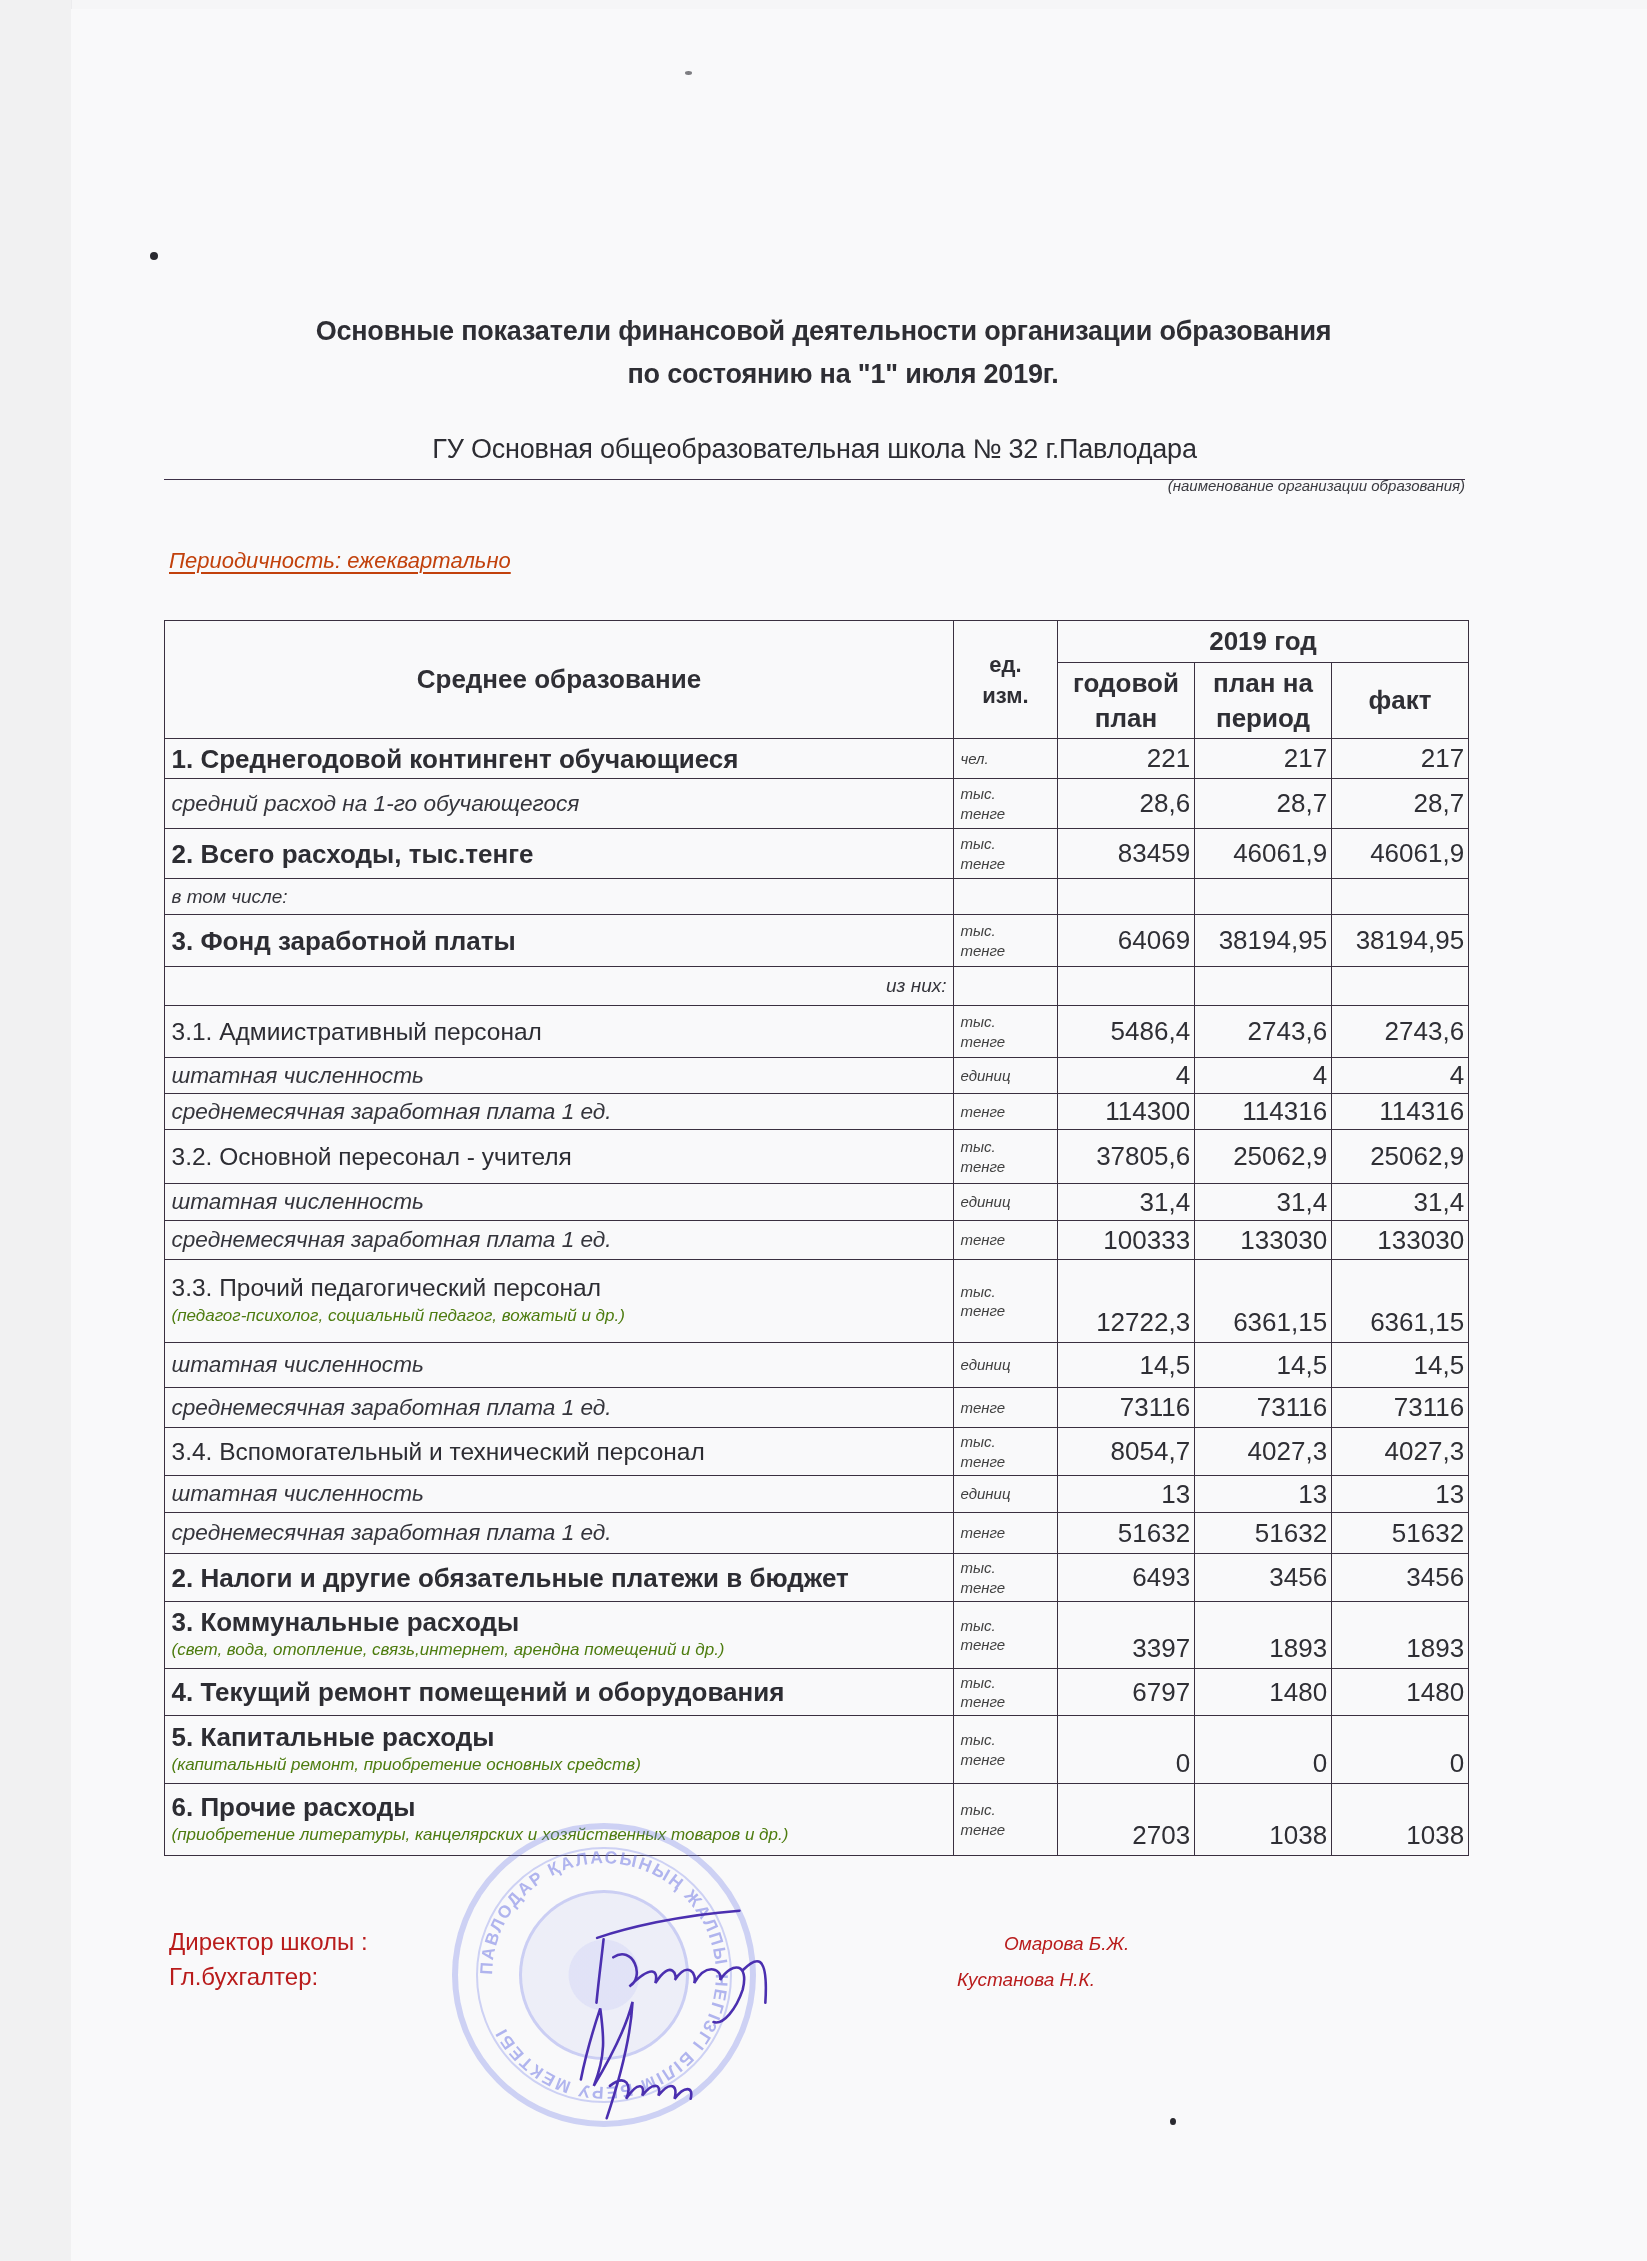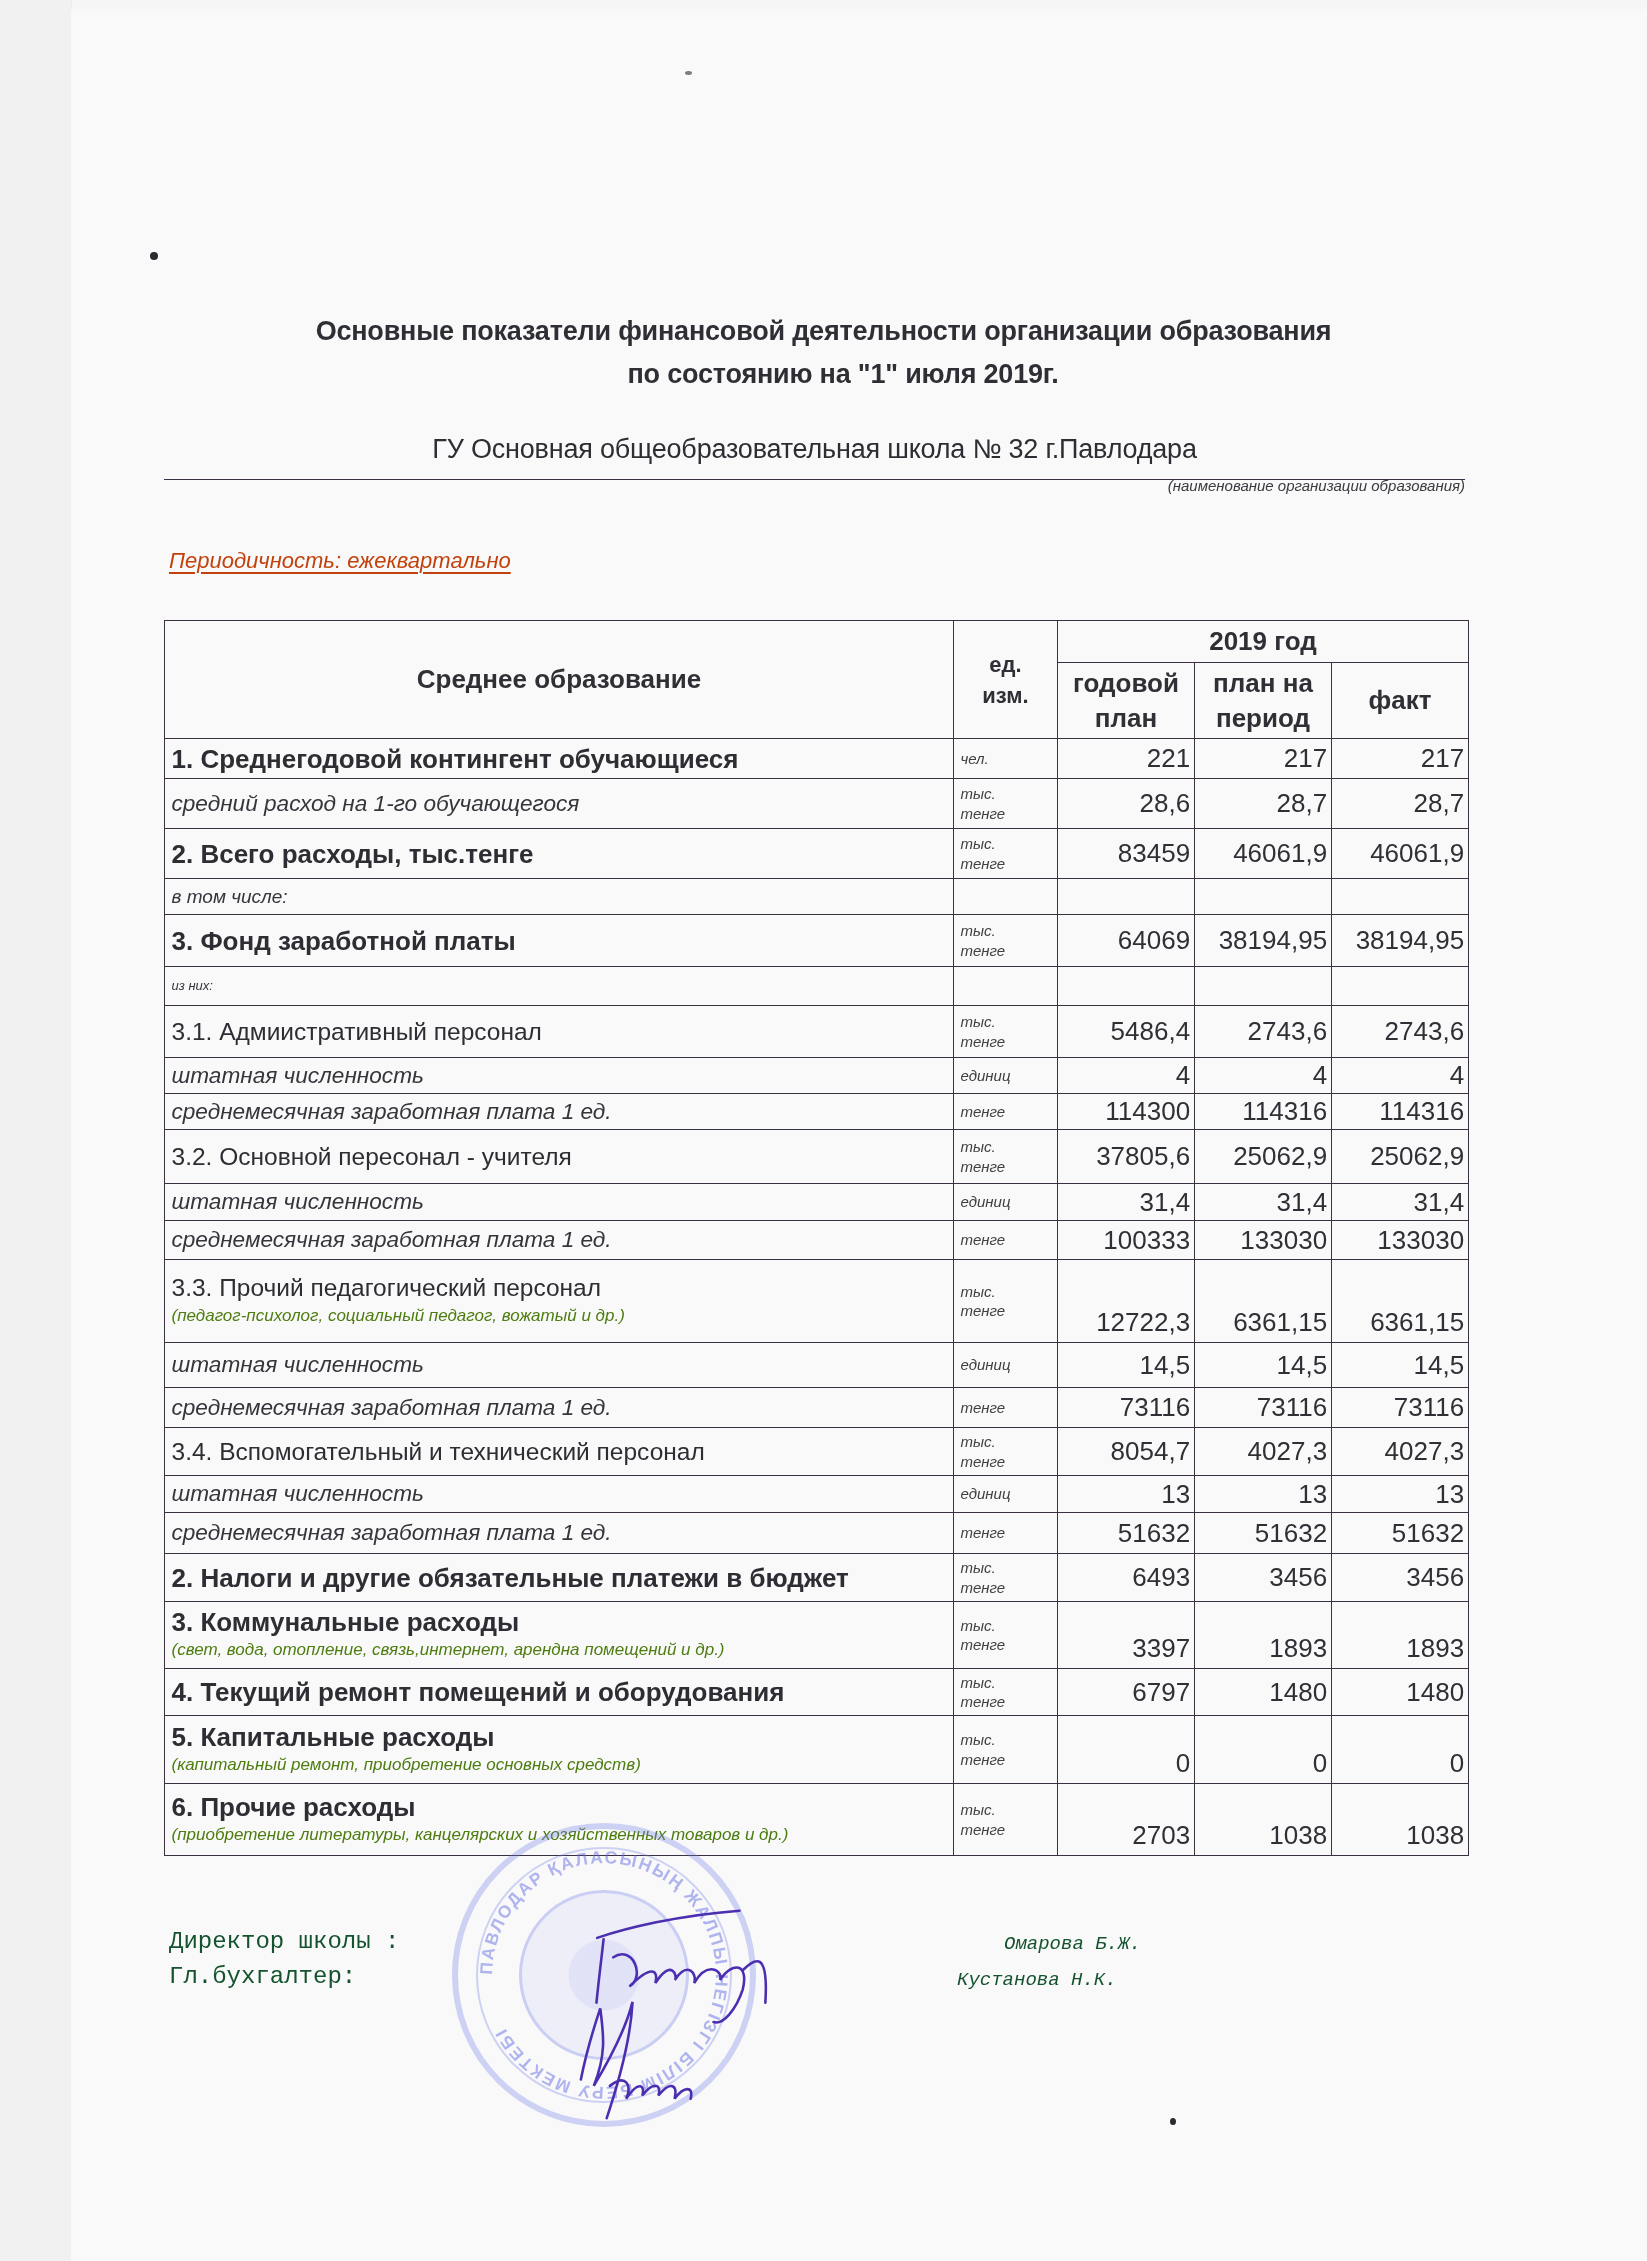--- a/index.html
+++ b/index.html
@@ -49,21 +49,21 @@
     .lbl-plain { font-size: 24.5px; text-align: left; }
     .lbl-ital { font-size: 22.6px; font-style: italic; text-align: left; color: #35353c; }
     .lbl-sub { display: block; font-size: 17px; font-style: italic; font-weight: normal; color: #4d7c0f; line-height: 26px; }
     .lbl-main { display: block; line-height: 30px; }
     .unit { font-size: 15px; font-style: italic; text-align: left; line-height: 19.4px; color: #404040; margin-top: 48px; }
     .unit .u1, .unit .u2 { display: block; }
     .num { font-size: 26px; text-align: right; padding-right: 3.9px !important; color: #2f2f35; }
     .num.bottom { vertical-align: bottom; padding-bottom: 3.9px !important; }
 
     .sig {
-      position: absolute; font-size: 24px; color: #14532d; font-family: Liberation Mono, monospace;
+      position: absolute; font-size: 24px; color: #b91c1c;
     }
     .sig-name { font-style: italic; font-size: 19px; }
 
     .stamp {
       position: absolute; left: 452px; top: 1823px; width: 304px; height: 304px; border-radius: 50%;
       border: 6.5px solid rgba(110,120,230,0.35); box-sizing: border-box; opacity: 0.9;
     }
     .stamp .ring2 {
       position: absolute; left: 18px; top: 18px; right: 18px; bottom: 18px; border-radius: 50%;
       border: 2.6px solid rgba(110,120,230,0.35);
@@ -182,21 +182,21 @@
         </td>
         <td class="unit">
           <span class="u1">тыс.</span>
           <span class="u2">тенге</span>
         </td>
         <td class="num">64069</td>
         <td class="num">38194,95</td>
         <td class="num">38194,95</td>
       </tr>
       <tr style="height: 39px;">
-        <td class="lbl-ital" style="font-size: 13px;">
+        <td class="lbl-ital" style="font-size: 19px; text-align: right;">
           <span class="lbl-main">из них:</span>
         </td>
         <td class="unit">
           <span class="u1"></span>
           <span class="u2"></span>
         </td>
         <td class="num"></td>
         <td class="num"></td>
         <td class="num"></td>
       </tr>

